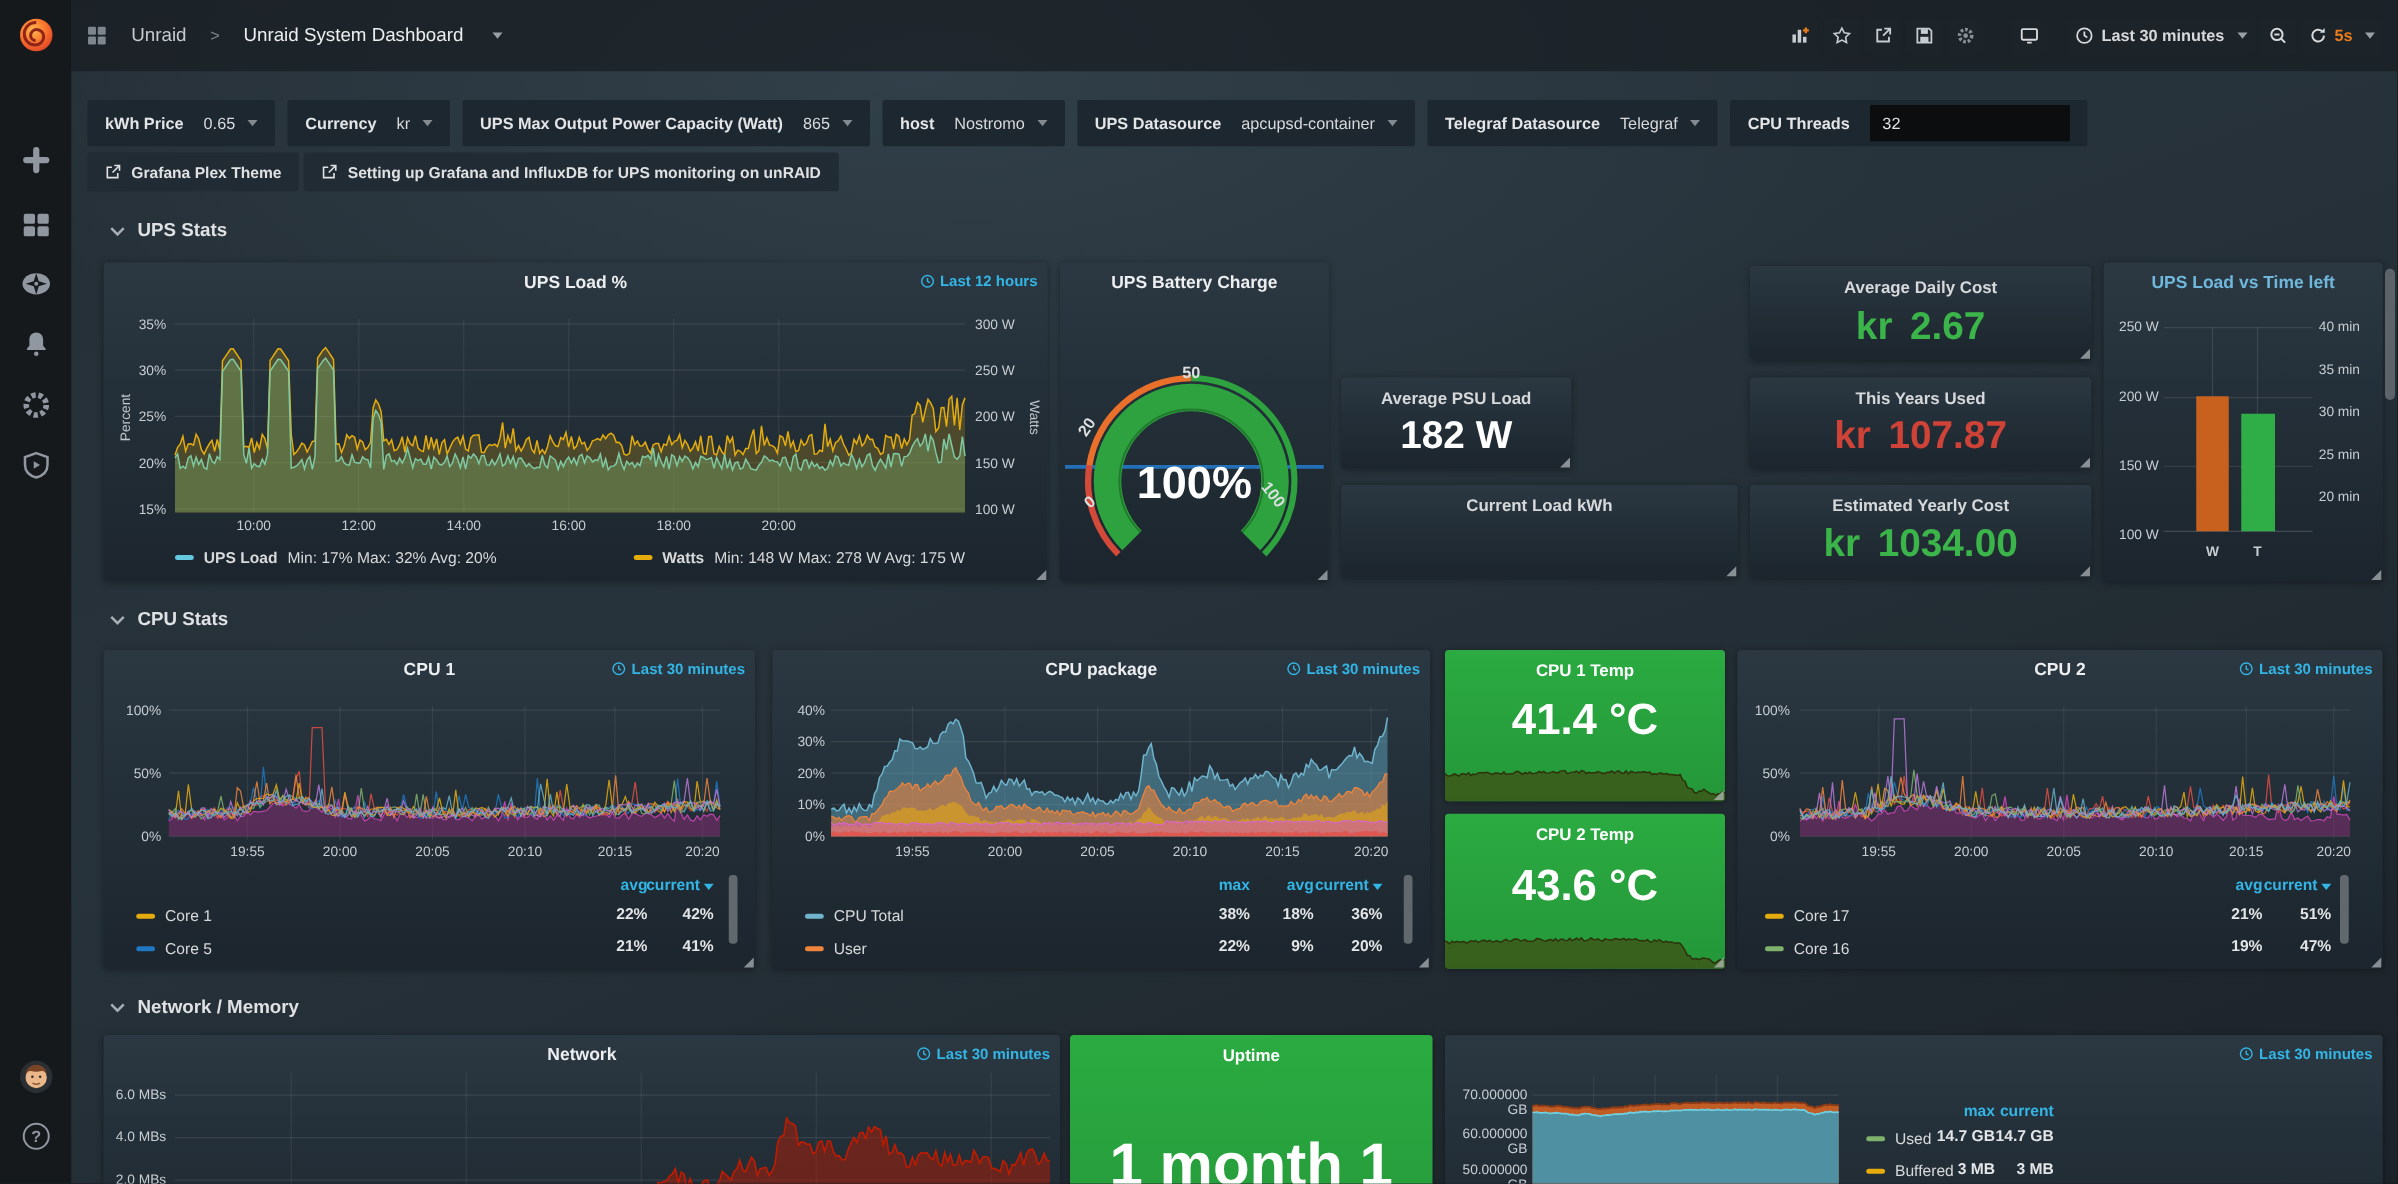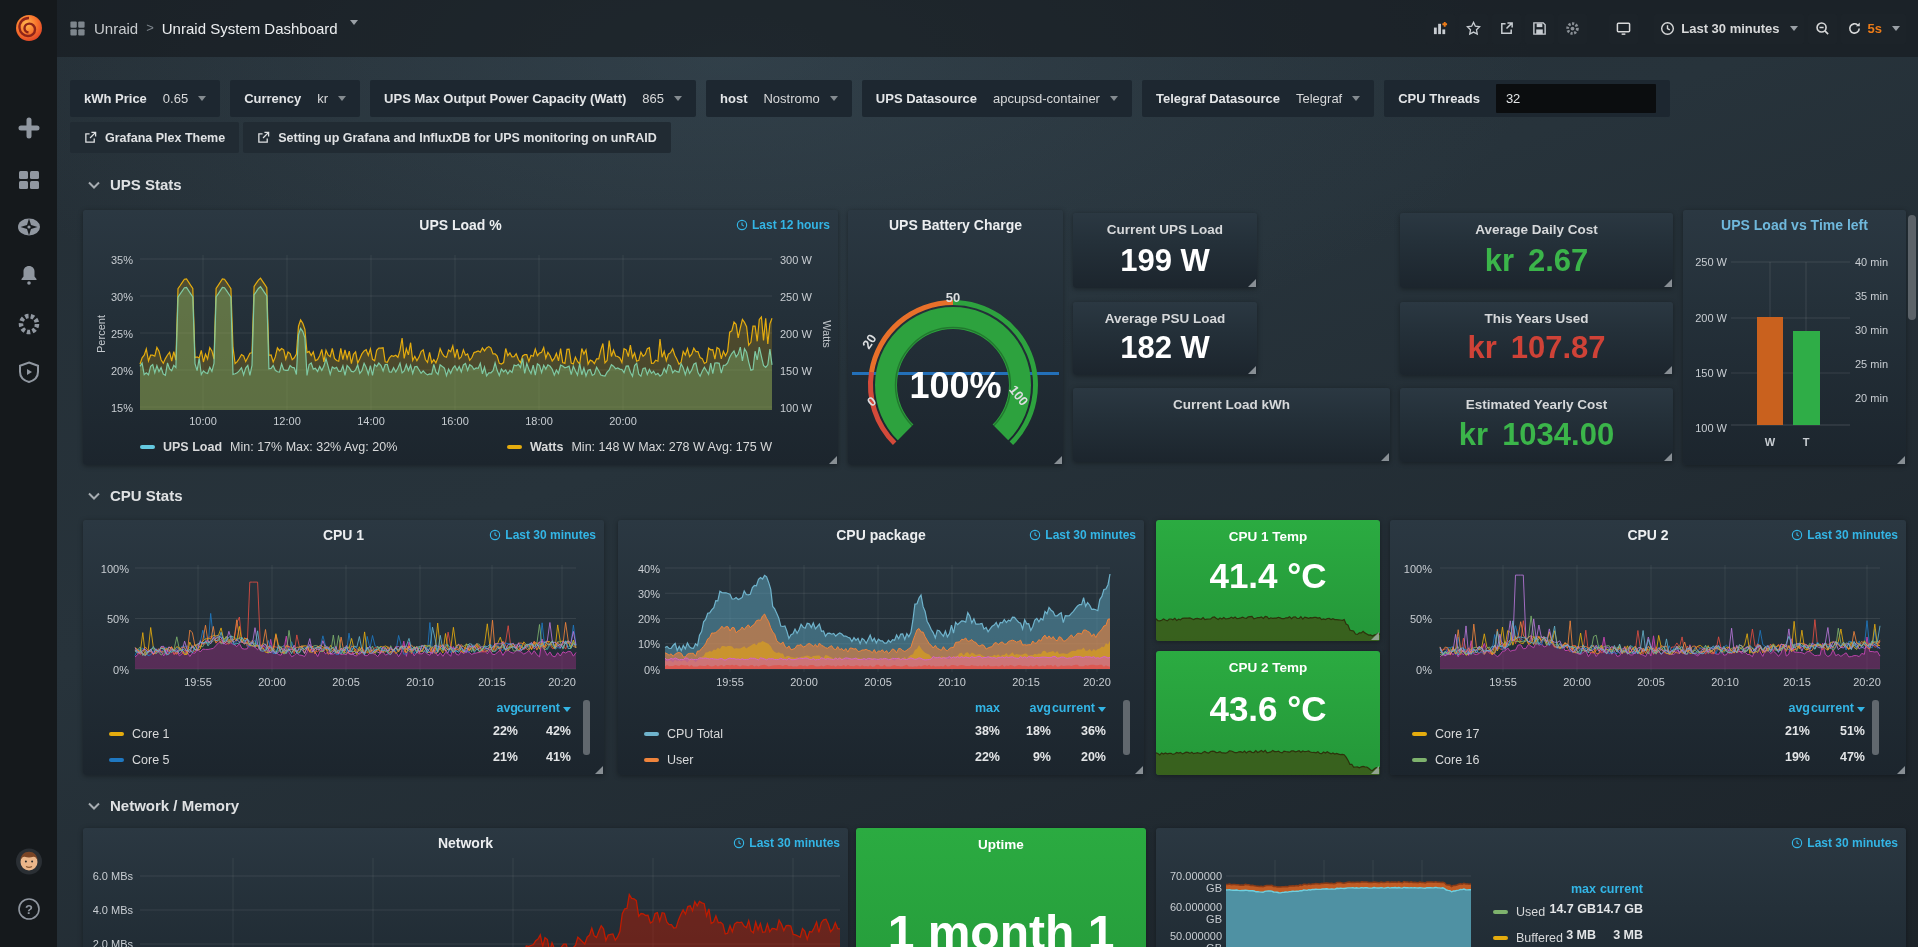--- a/index.html
+++ b/index.html
@@ -8,21 +8,21 @@
   .stage{position:relative;width:1918px;height:947px;overflow:hidden;
     background:
       radial-gradient(ellipse 1300px 520px at 38% 6%, rgba(74,96,110,.32), transparent 62%),
       linear-gradient(160deg,#242e35 0%,#27333b 42%,#1c2329 100%);}
   
   .sidebar{position:absolute;left:0;top:0;bottom:0;width:57px;background:#15191c;z-index:30}
   .sideicon{position:absolute;left:50%;transform:translateX(-50%);width:24px;height:24px;cursor:pointer}
   .sideicon svg{width:100%;height:100%}
   
   .topnav{position:absolute;left:57px;right:0;top:0;height:57px;background:rgba(21,26,30,.65);display:flex;align-items:center;padding:0 12px;z-index:20}
-  .crumb{display:flex;gap:8px;font-size:15px}
+  .crumb{display:flex;align-items:center;gap:19px;font-size:15px}
   .crumb .root{color:#c8cbce;cursor:pointer}
   .crumb .sep{color:#7e868d;font-size:13px}
   .crumb .cur{color:#eceef0;cursor:pointer}
   .caret{width:0;height:0;border-left:4px solid transparent;border-right:4px solid transparent;border-top:5px solid #9aa0a6;display:inline-block;margin-left:4px}
   .navright{margin-left:auto;display:flex;align-items:center;gap:4px}
   .ibtn{height:30px;min-width:29px;padding:0 6px;background:#1c2329;border-radius:2px;display:flex;align-items:center;justify-content:center;gap:6px;cursor:pointer;font-size:13px;font-weight:bold;color:#d8d9da}
   .ibtn svg{width:15px;height:15px}
   .gap-l{margin-left:18px}.gap-m{margin-left:12px}
   .orange-txt{color:#eb7b18}
   
@@ -355,24 +355,20 @@
         <path d="M49.8,190.2 A78,78 0 1 1 160.2,190.2 L144.6,174.6 A56,56 0 1 0 65.4,174.6 Z" fill="#2da23e"></path>
         <path d="M64.3,175.7 A57.5,57.5 0 1 1 145.7,175.7" fill="none" stroke="rgba(0,0,0,0.25)" stroke-width="1.5"></path>
       </svg>
     <span class="gticklabel" style="left:20px;top:184px;transform:rotate(-40deg)">0</span>
     <span class="gticklabel" style="left:14px;top:124px;transform:rotate(-56deg)">20</span>
     <span class="gticklabel" style="left:88px;top:80px;width:34px;text-align:center">50</span>
     <span class="gticklabel" style="left:160px;top:178px;transform:rotate(52deg)">100</span>
     <div class="statval" style="top:155px;font-size:36px">100%</div>
   </div>
 
-  <div class="panel" style="left:1073px;top:213px;width:184px;height:75px">
-    <div class="statlabel">Current UPS Load</div>
-    <div class="statval" style="top:30px">199 W</div>
-  </div>
   <div class="panel" style="left:1073px;top:302px;width:184px;height:73px">
     <div class="statlabel">Average PSU Load</div>
     <div class="statval" style="top:28px">182 W</div>
   </div>
   <div class="panel" style="left:1073px;top:388px;width:317px;height:74px">
     <div class="statlabel">Current Load kWh</div>
   </div>
   <div class="panel" style="left:1400px;top:213px;width:273px;height:75px">
     <div class="statlabel">Average Daily Cost</div>
     <div class="costval green-t" style="top:30px">

